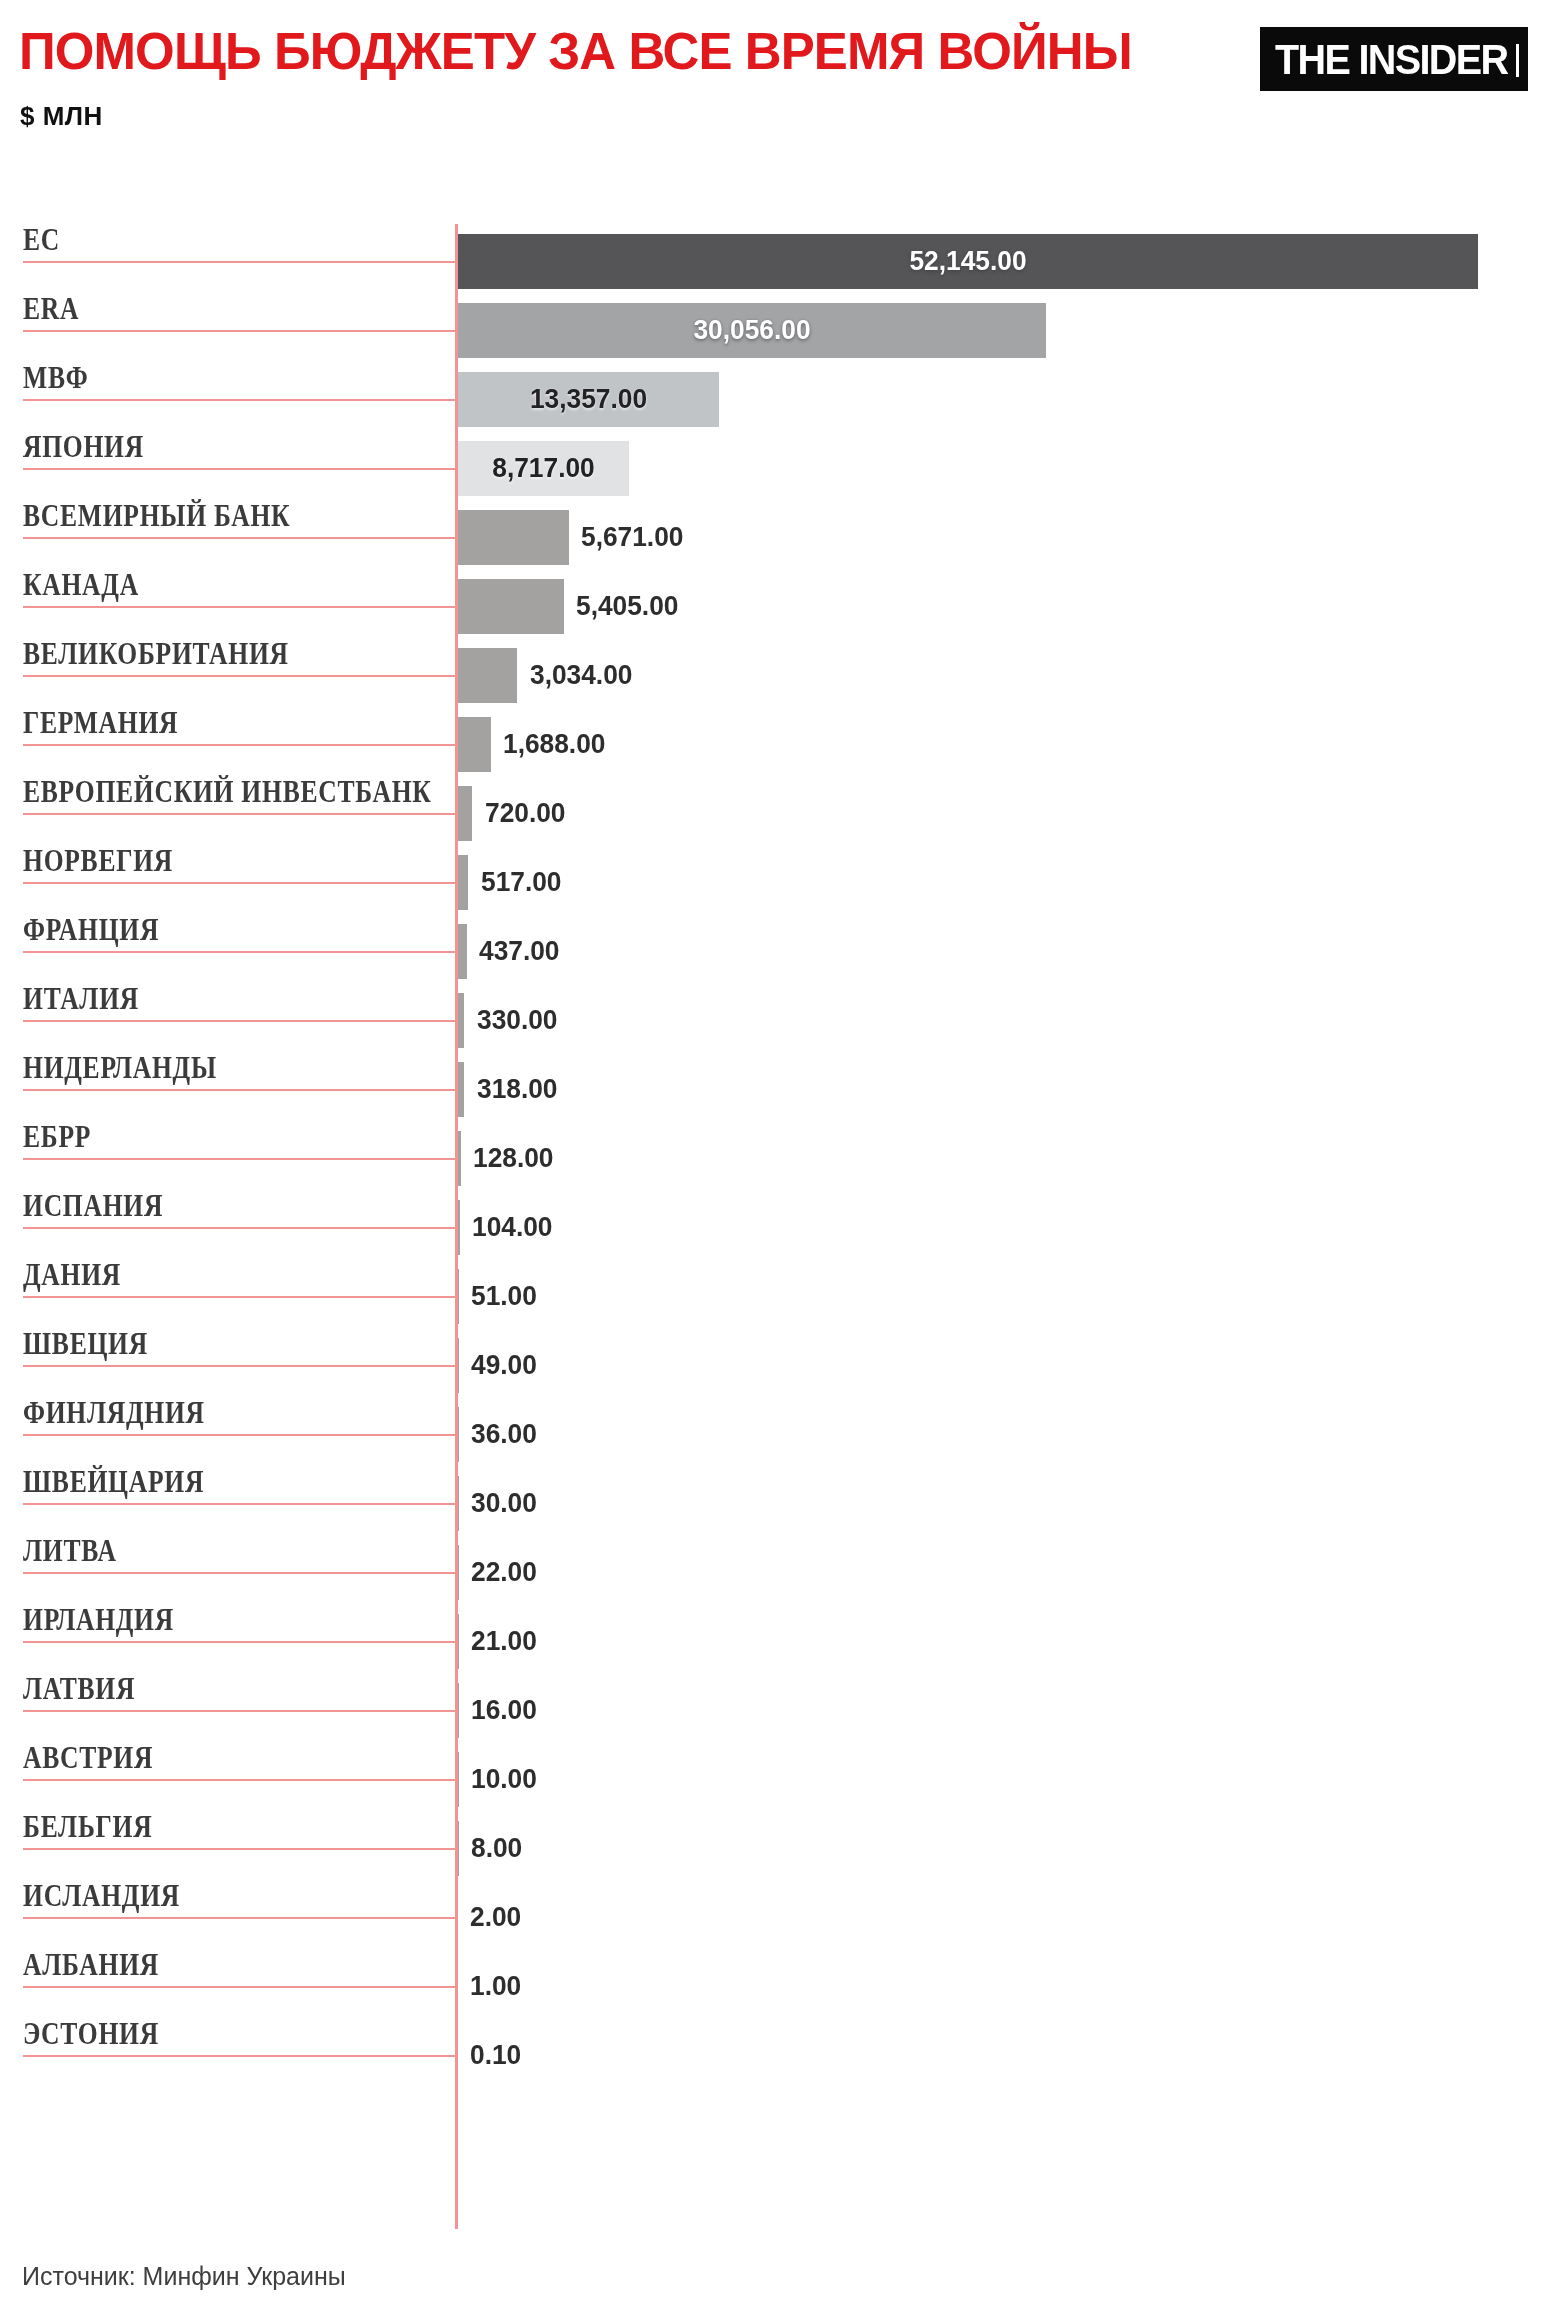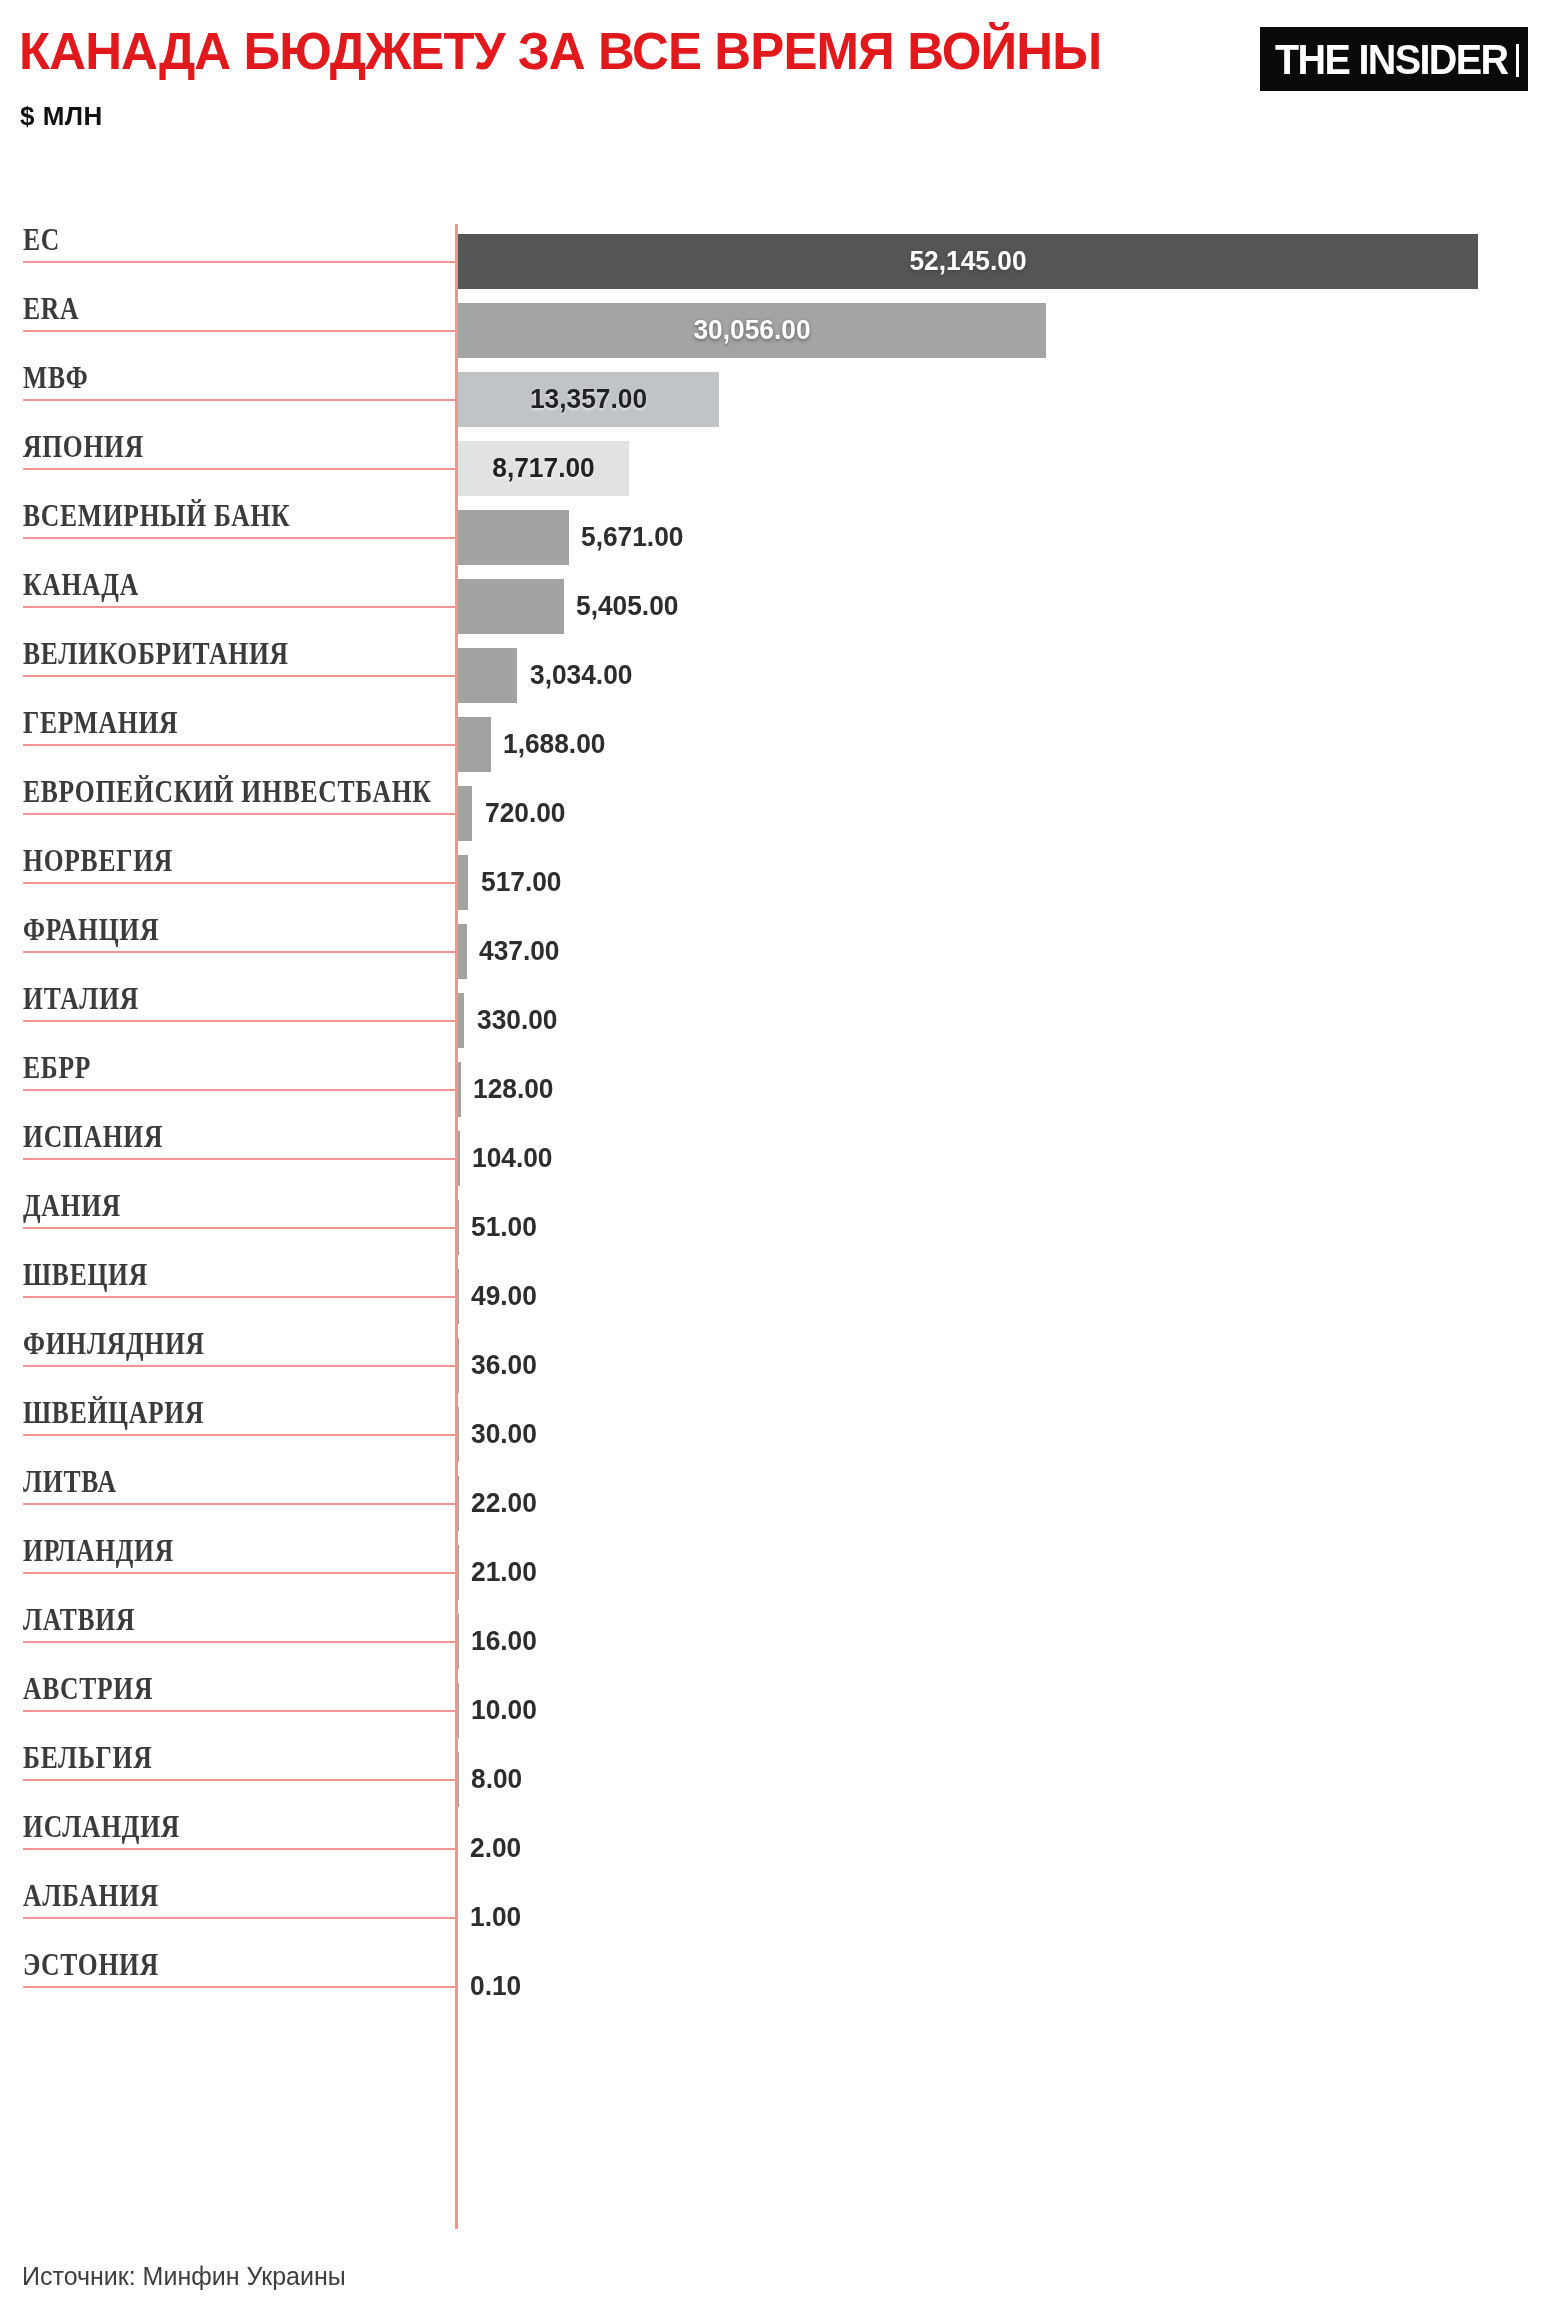--- a/index.html
+++ b/index.html
@@ -69,21 +69,21 @@
     text-shadow:0 0.9px 1.8px rgba(255,255,255,0.8);
   }
   .source{
     position:absolute;left:22px;top:2262px;
     font-size:25px;color:#3e3e3e;letter-spacing:0px;
   }
 </style>
 </head>
 <body>
 
-<div class="title">КАНАДА БЮДЖЕТУ ЗА ВСЕ ВРЕМЯ ВОЙНЫ</div>
+<div class="title">ПОМОЩЬ БЮДЖЕТУ ЗА ВСЕ ВРЕМЯ ВОЙНЫ</div>
 <div class="subtitle">$ МЛН</div>
 
 <div class="logo">
   <span class="logo-text">THE INSIDER</span>
   <span class="logo-bar"></span>
 </div>
 
 <div class="chart">
   <div class="axis"></div>
   <div id="rows">
@@ -153,20 +153,26 @@
         <div class="bar" style="width: 8.6px; background: rgb(163, 162, 160);"></div>
         <div class="val outside" style="left: 479px;">437.00</div>
       </div>
       <div class="row">
         <div class="cat">ИТАЛИЯ</div>
         <div class="underline"></div>
         <div class="bar" style="width: 6.4px; background: rgb(163, 162, 160);"></div>
         <div class="val outside" style="left: 477px;">330.00</div>
       </div>
       <div class="row">
+        <div class="cat">НИДЕРЛАНДЫ</div>
+        <div class="underline"></div>
+        <div class="bar" style="width: 6.2px; background: rgb(163, 162, 160);"></div>
+        <div class="val outside" style="left: 477px;">318.00</div>
+      </div>
+      <div class="row">
         <div class="cat">ЕБРР</div>
         <div class="underline"></div>
         <div class="bar" style="width: 2.5px; background: rgb(163, 162, 160);"></div>
         <div class="val outside" style="left: 473px;">128.00</div>
       </div>
       <div class="row">
         <div class="cat">ИСПАНИЯ</div>
         <div class="underline"></div>
         <div class="bar" style="width: 2px; background: rgb(163, 162, 160);"></div>
         <div class="val outside" style="left: 472px;">104.00</div>

